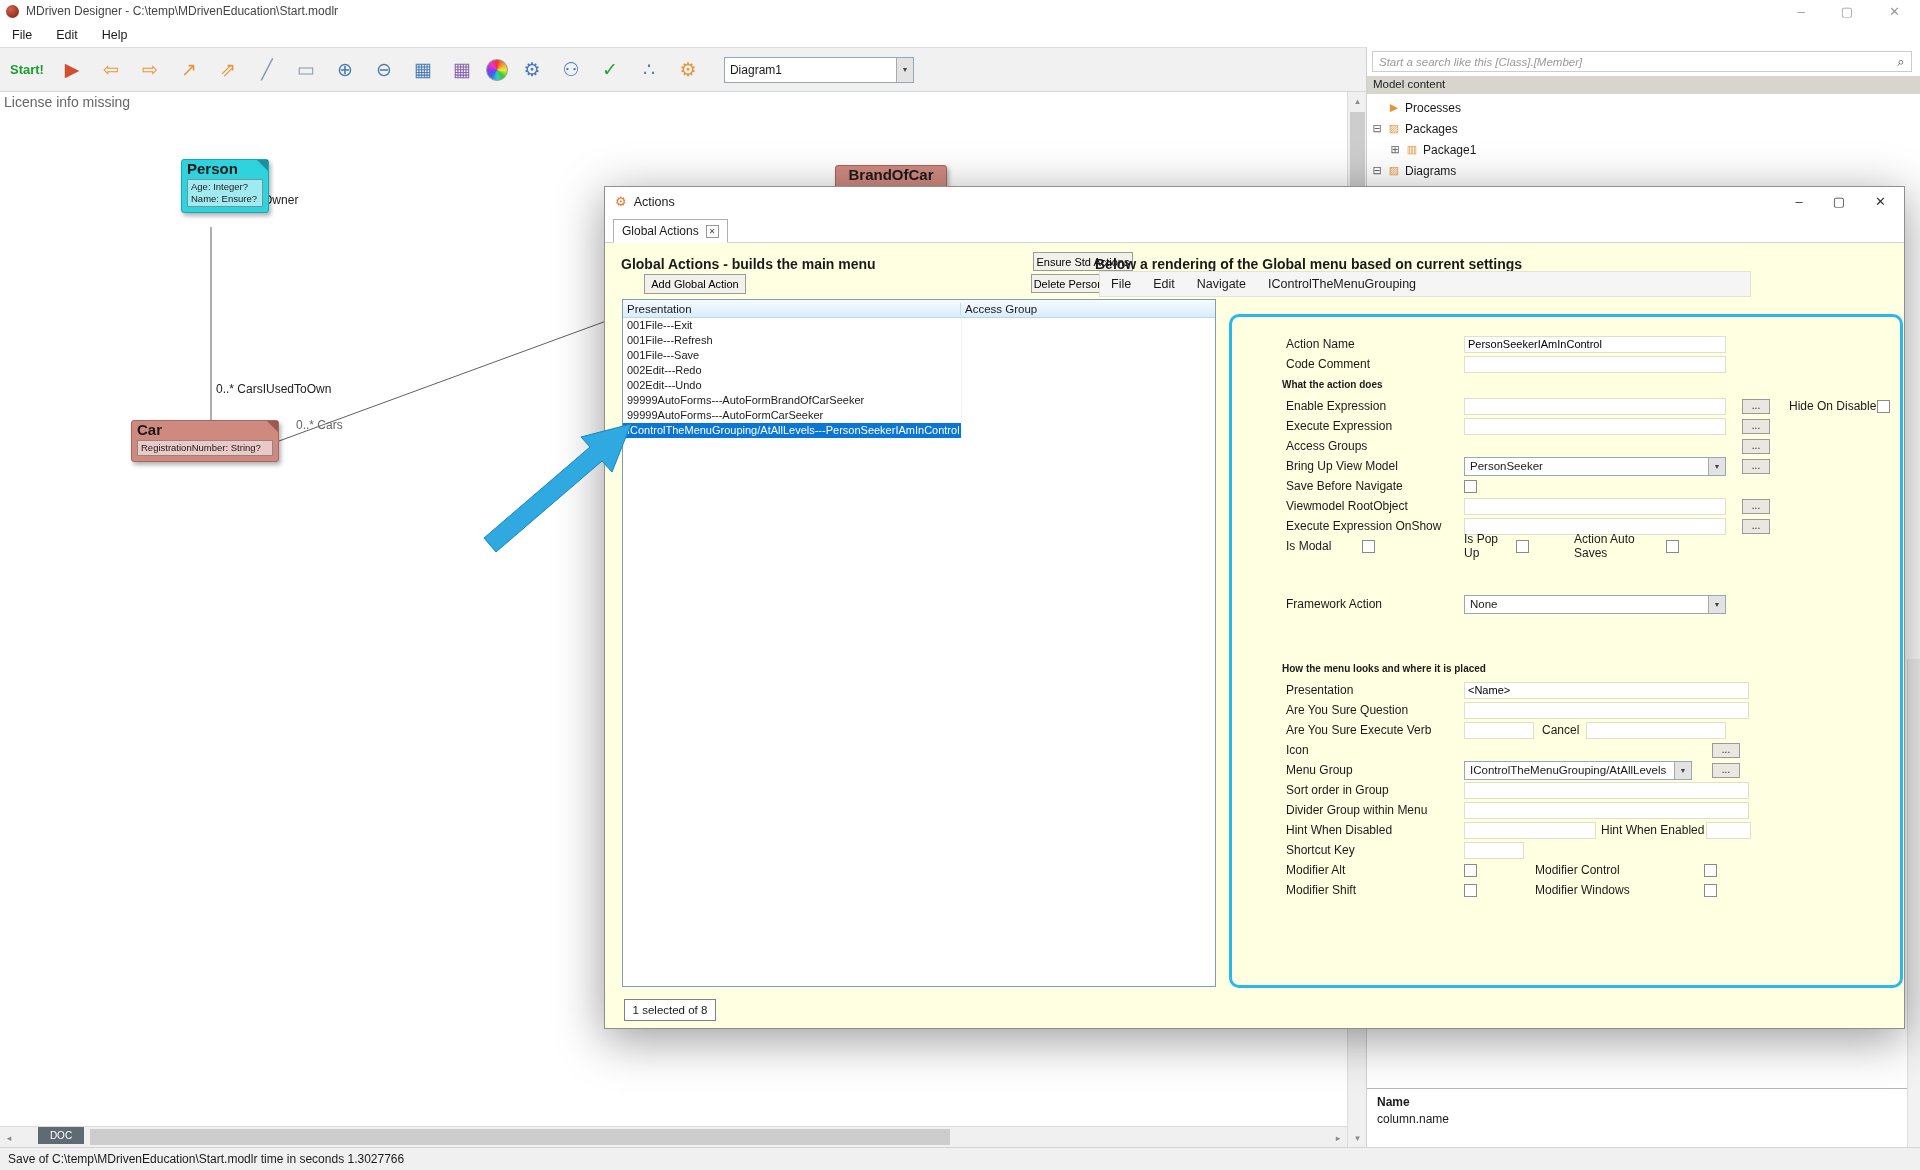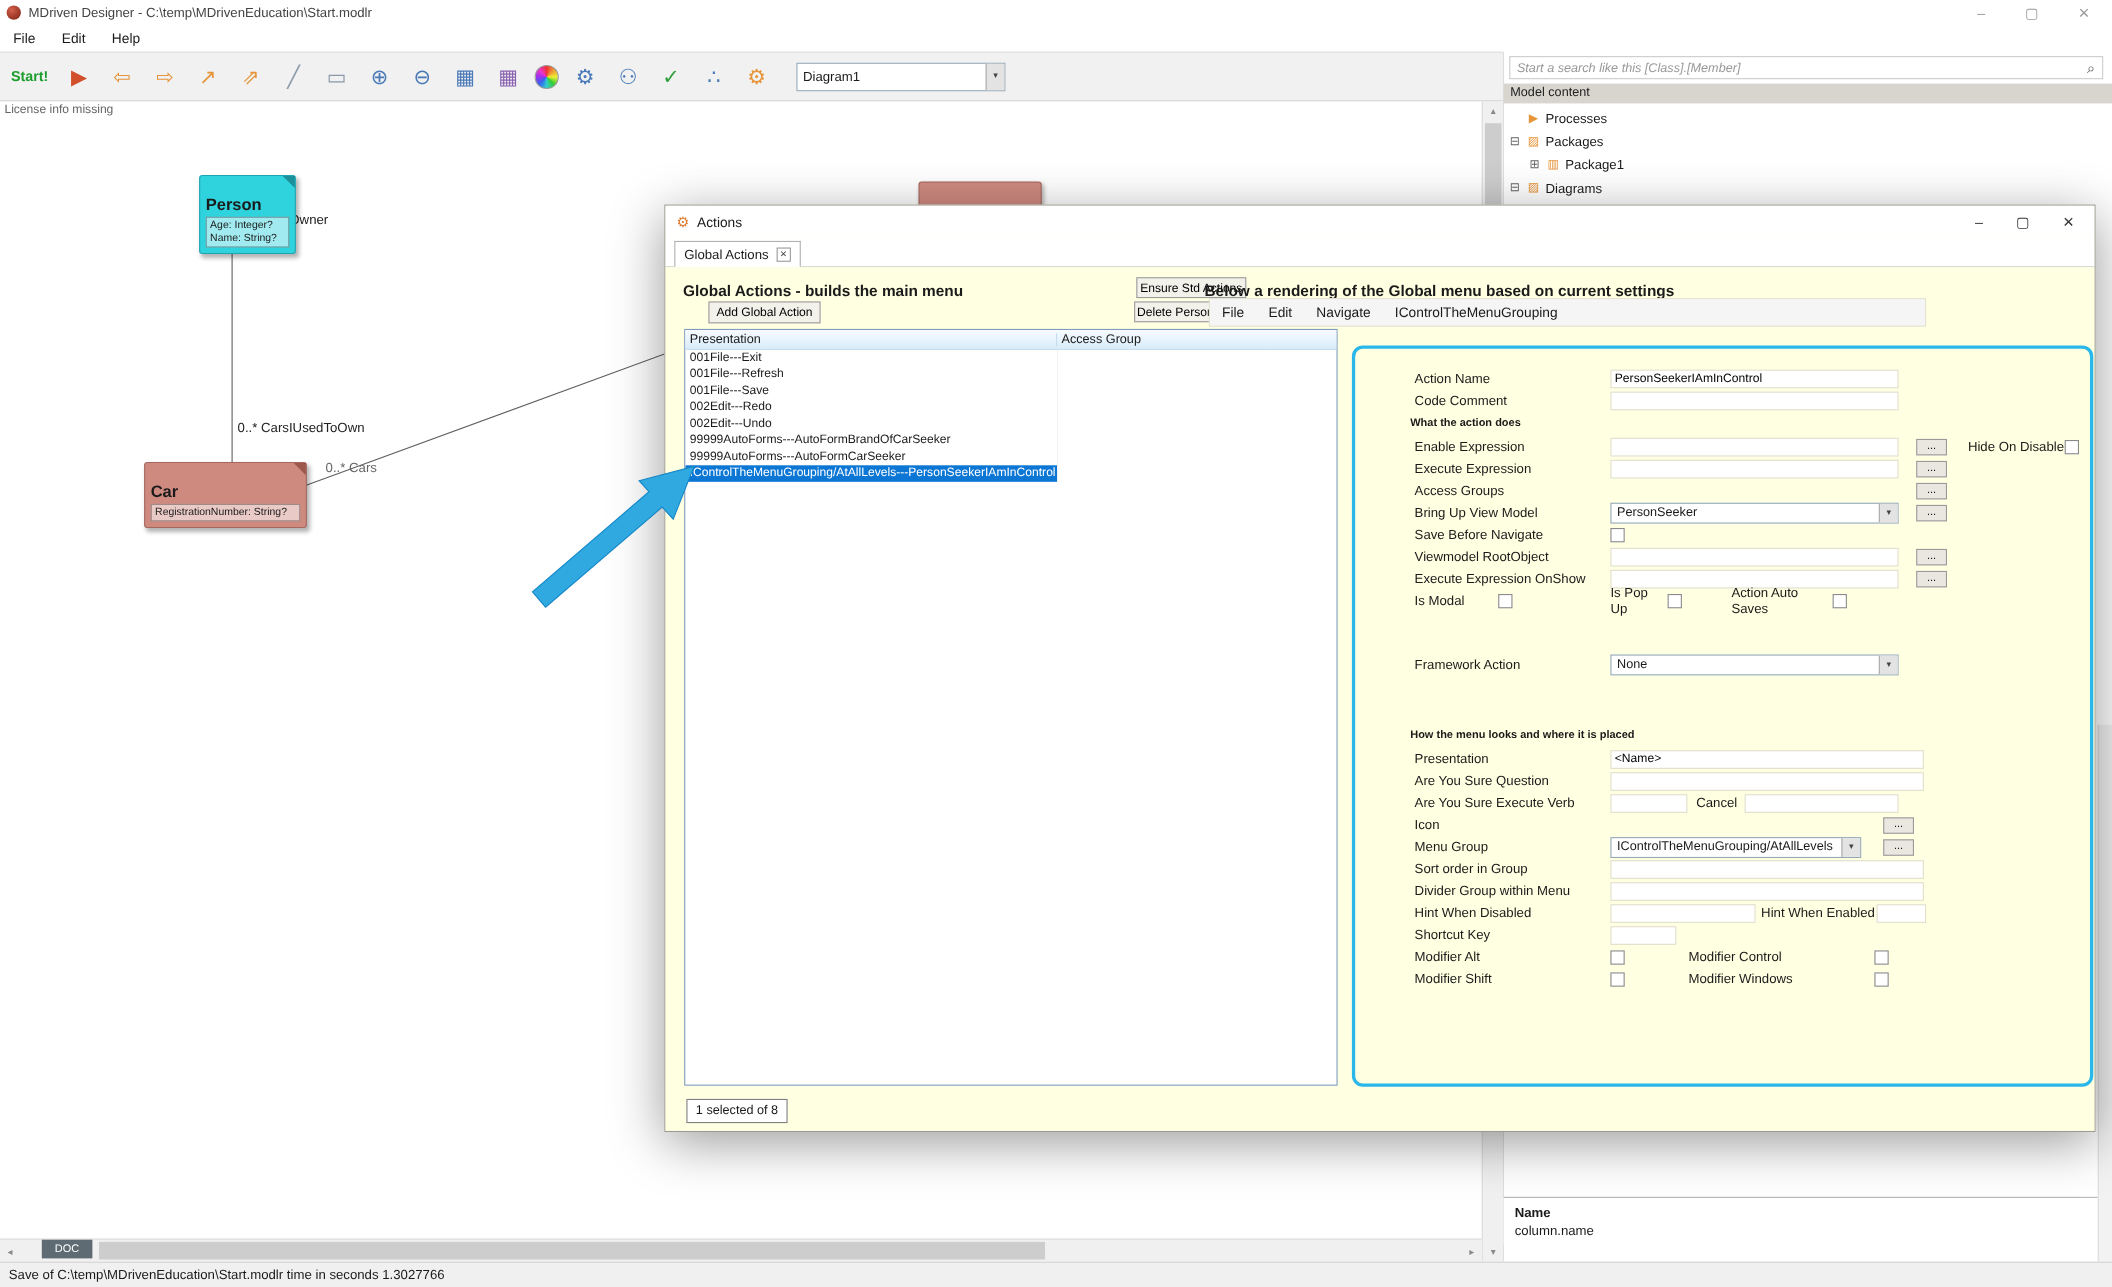--- a/index.html
+++ b/index.html
@@ -28,24 +28,24 @@
     background:conic-gradient(#e33,#e93,#ee3,#3c3,#3cc,#36e,#93e,#e3c,#e33); border:1px solid #999; }
   .combo { display:inline-flex; align-items:center; height:19px; background:#fff;
     border:1px solid #94a8b6; font-size:11.5px; }
   .combo-val { flex:1; padding:0 5px; white-space:nowrap; overflow:hidden; text-align:left; }
   .combo-btn { width:17px; height:100%; background:#e3e3e3; border-left:1px solid #aaa;
     display:flex; align-items:center; justify-content:center; font-size:7px; color:#444; }
   .diagram-combo { width:190px; height:26px; margin-left:12px; font-size:12px; }
 
   
   .canvas { position:absolute; left:0; top:92px; width:1347px; height:1034px; background:#fff; z-index:1; }
-  .license { position:absolute; left:4px; top:2px; font-size:11px; color:#666; }
+  .license { position:absolute; left:4px; top:2px; font-size:14px; color:#666; }
   .assoc-svg { position:absolute; left:0; top:0; width:1347px; height:1034px; }
   .classbox { position:absolute; border-radius:3px; box-shadow:2px 3px 4px rgba(0,0,0,.3);
-    padding:18px 5px 5px 5px; z-index:2; }
+    padding:0 5px 5px 5px; z-index:2; }
   .classbox .cname { font-weight:bold; font-size:15px; }
   .classbox .attrs { background:rgba(255,255,255,.55); border:1px solid rgba(0,0,0,.35);
     font-size:9.5px; padding:1px 3px; margin-top:2px; line-height:12px; }
   .fold { position:absolute; top:0; right:0; width:0; height:0;
     border-left:11px solid transparent; }
   .box-person { left:181px; top:159px; width:88px; background:#2fd3de; border:1px solid #1da6b2; }
   .box-person .fold { border-top:11px solid rgba(10,90,100,.55); }
   .box-car { left:131px; top:420px; width:148px; background:#cf8a80; border:1px solid #a5675e; }
   .box-car .fold { border-top:11px solid rgba(110,40,30,.5); }
   .box-brand { left:835px; top:165px; width:112px; height:58px; background:#cf8a80; border:1px solid #a5675e; text-align:center; }
@@ -203,21 +203,21 @@
   </svg>
   <span class="assoc-label" style="left:193px; top:101px;">0..1 PreviousOwner</span>
   <span class="assoc-label" style="left:216px; top:290px;">0..* CarsIUsedToOwn</span>
   <span class="assoc-label" style="left:296px; top:326px; color:#666;">0..* Cars</span>
 
   <div class="classbox box-person" style="top:67px;">
     <span class="fold"></span>
     <div class="cname">Person</div>
     <div class="attrs">
       <div>Age: Integer?</div>
-      <div>Name: String?</div>
+      <div>Name: Ensure?</div>
     </div>
   </div>
 
   <div class="classbox box-car" style="top:328px;">
     <span class="fold"></span>
     <div class="cname">Car</div>
     <div class="attrs">
       <div>RegistrationNumber: String?</div>
     </div>
   </div>

